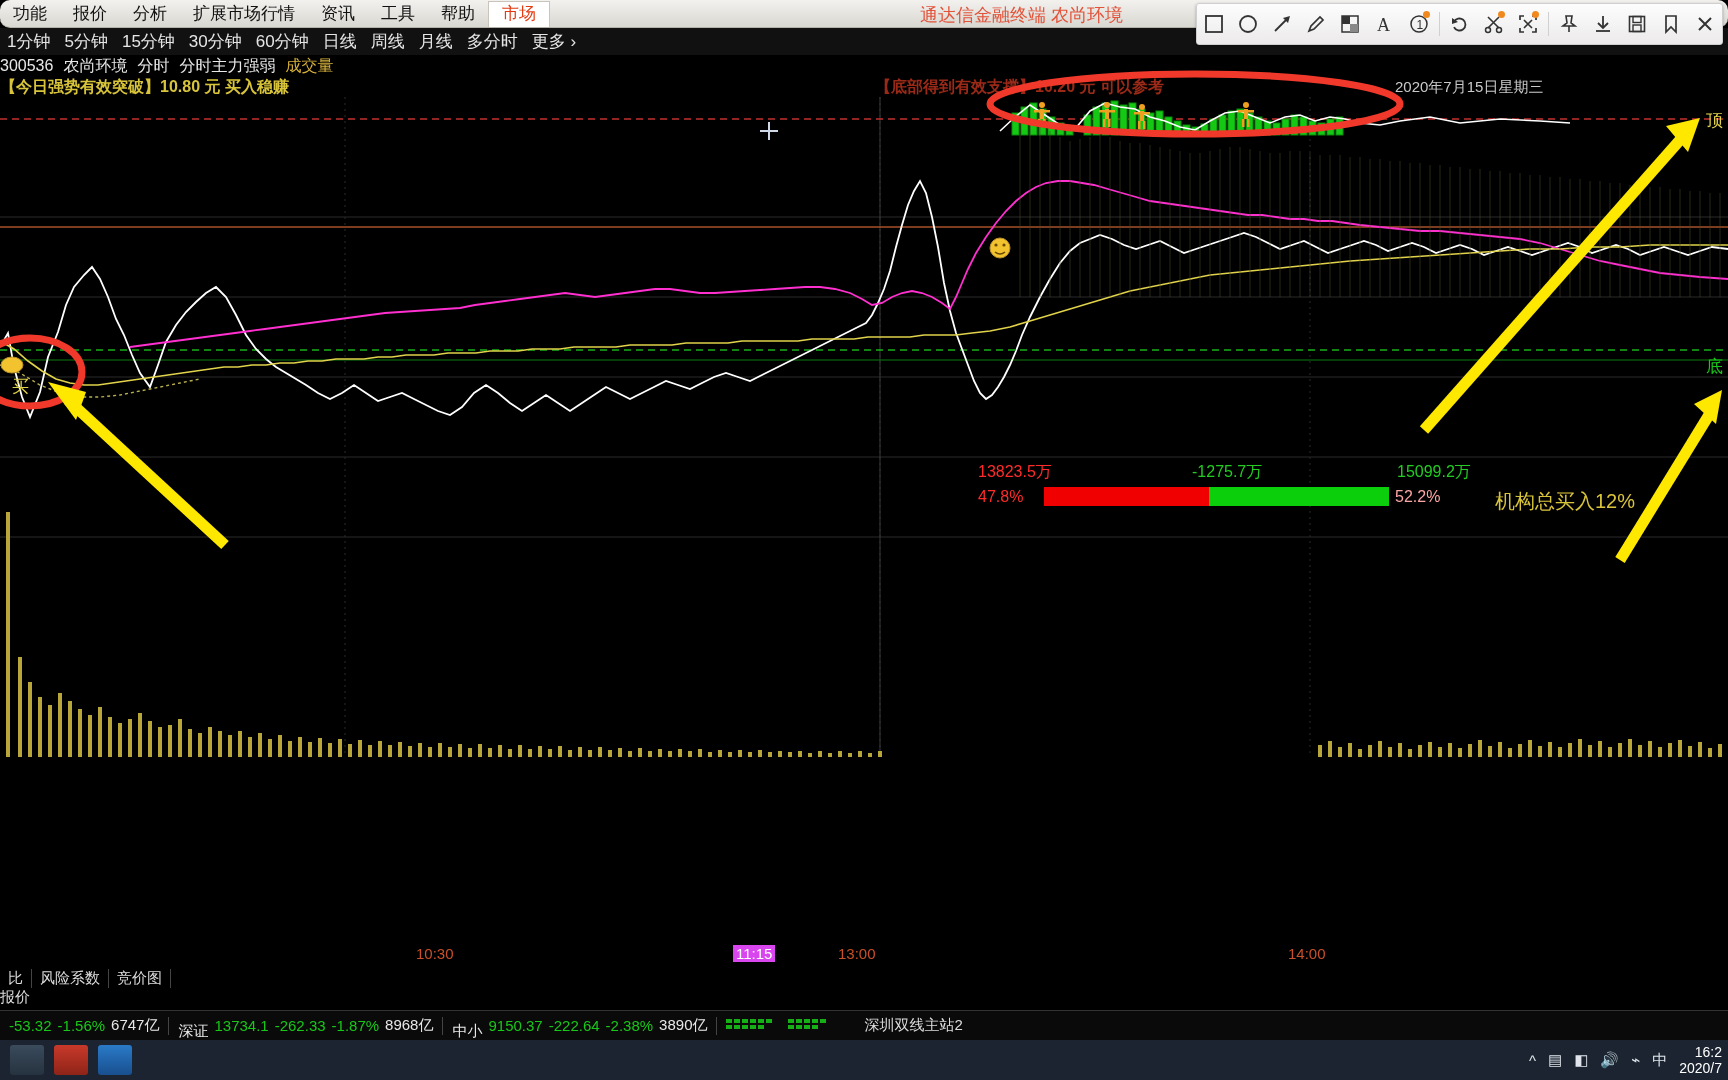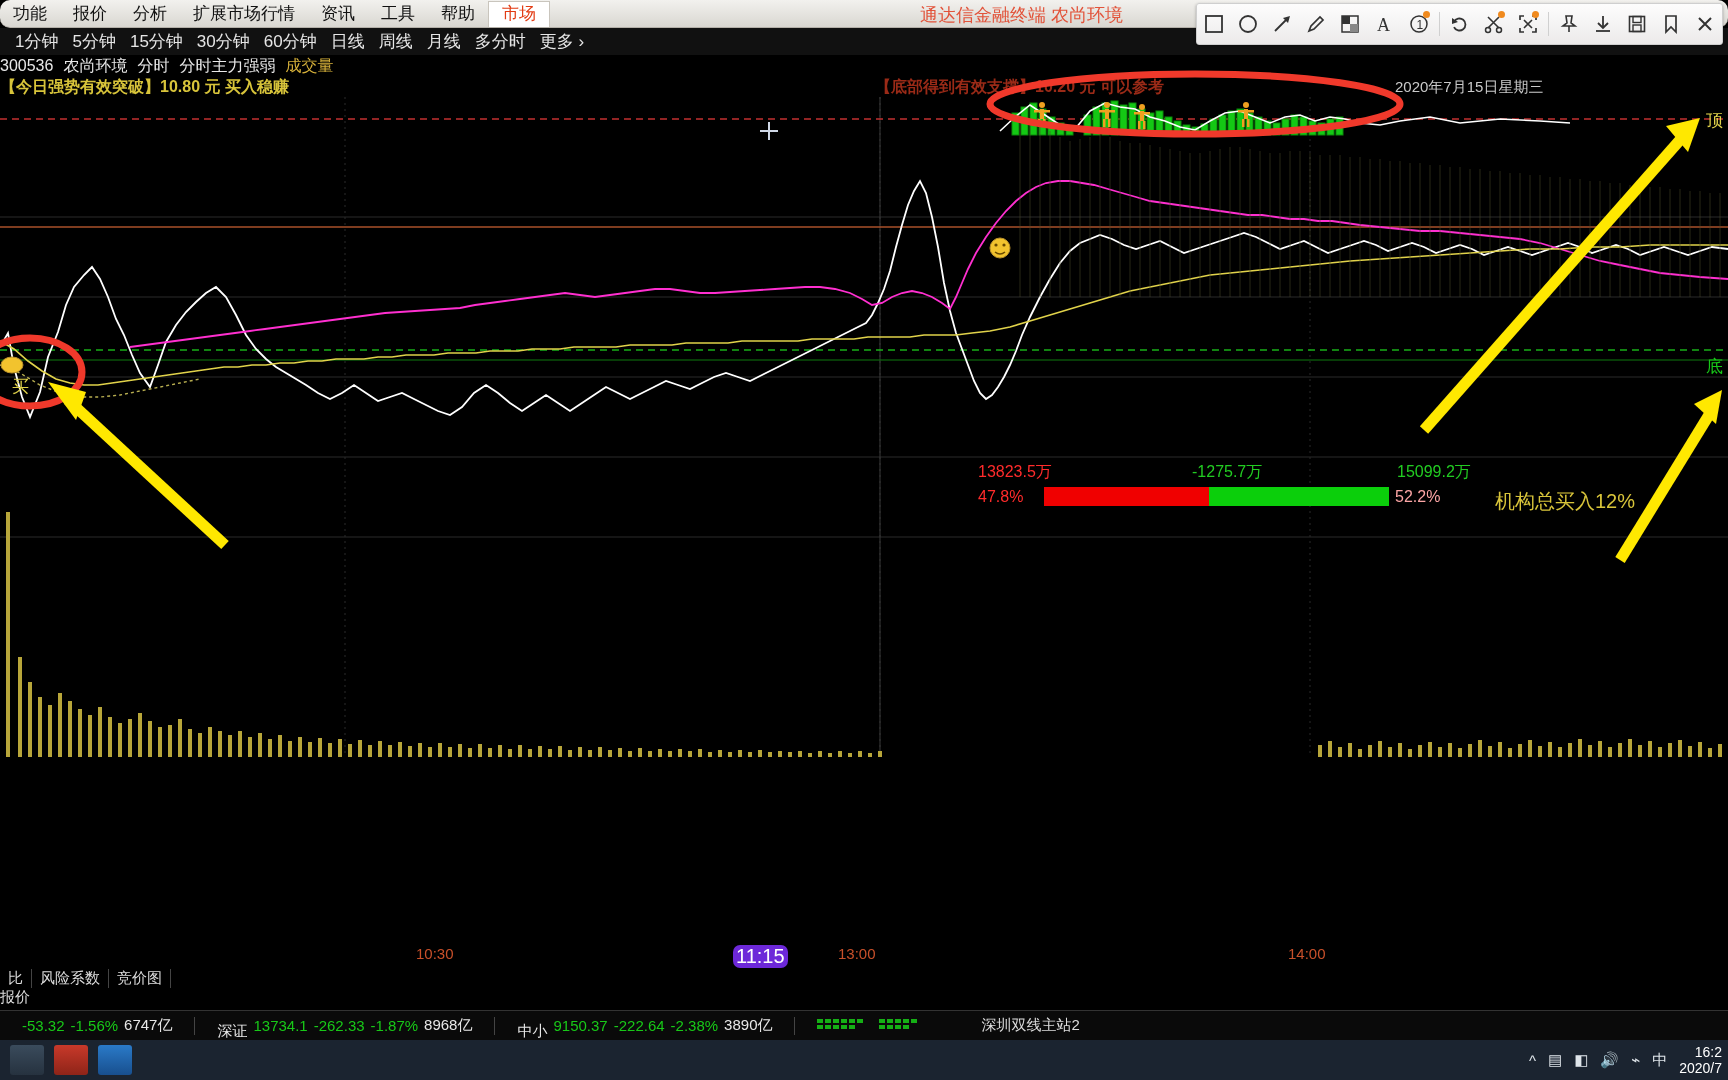--- a/index.html
+++ b/index.html
@@ -13,21 +13,21 @@
     background:linear-gradient(#f2f1ee,#d9d7d1); border-bottom:1px solid #b4b0a8;
     display:flex; align-items:center; font-size:17px; color:#111;border-radius:10px; }
   .menubar .mi{ padding:0 13px; line-height:28px; white-space:nowrap; }
   .menubar .mi.active{ color:#e23b13; background:#fff; border:1px solid #c9c5bd;
     height:26px; line-height:24px; border-bottom:none; }
   .apptitle{ position:absolute; left:920px; top:3px; color:#e2533a; font-size:18px;
     white-space:nowrap; }
 
   
   .periodbar{ position:absolute; left:0; top:28px; width:1728px; height:27px;
-    background:#111; color:#e6e6e6; font-size:17px; display:flex; align-items:center;padding-left:8px; }
+    background:#111; color:#e6e6e6; font-size:17px; display:flex; align-items:center; }
   .periodbar .pi{ padding:0 7px; white-space:nowrap; }
 
   
   .infobar{ position:absolute; left:0; top:55px; width:1728px; height:22px;
     background:#000; font-size:16px; color:#e8e8e8; display:flex; align-items:center; }
   .infobar span{ margin-right:10px; white-space:nowrap; }
   .infobar .vol{ color:#d8b23a; }
 
   
   .bannerrow{ position:absolute; left:0; top:77px; width:1728px; height:20px; }
@@ -54,34 +54,34 @@
   .flowbar .red{ background:#f00000; }
   .flowbar .green{ background:#0bcf0b; }
   .pctleft{ position:absolute; left:978px; top:488px; color:#ff2b2b; font-size:16px; }
   .pctright{ position:absolute; left:1395px; top:488px; color:#fca5a5; font-size:16px; }
   .instbuy{ position:absolute; left:1495px; top:488px; color:#d8c43a; font-size:20px;
     white-space:nowrap; }
 
   
   .timeaxis{ position:absolute; left:0; top:945px; width:1728px; height:22px; }
   .timeaxis .t{ position:absolute; font-size:15px; color:#c8502a; }
-  .timeaxis .tsel{ position:absolute; font-size:20px; color:#fff; background:#6d28d9;
-    padding:0 3px;border-radius:7px; }
+  .timeaxis .tsel{ position:absolute; font-size:15px; color:#fff; background:#d946ef;
+    padding:0 3px; }
 
   
   .btabs{ position:absolute; left:0; top:968px; width:1728px; height:20px;
     font-size:15px; color:#ddd; display:flex; align-items:center; }
   .btabs .bt{ padding:0 8px; border-right:1px solid #444; white-space:nowrap; }
   .bprice{ position:absolute; left:0; top:988px; font-size:15px; color:#ddd; }
 
   
   .statusbar{ position:absolute; left:0; top:1010px; width:1728px; height:30px;
     background:#0a0a0a; border-top:1px solid #333; display:flex; align-items:center;
     font-size:15px; color:#ddd; }
-  .statusbar .seg{ padding:0 22px; white-space:nowrap; display:flex; gap:6px; align-items:center; }
+  .statusbar .seg{ padding:0 9px; white-space:nowrap; display:flex; gap:6px; align-items:center; }
   .statusbar .nm{ color:#e8e8e8;margin-top:11px; }
   .statusbar .dn{ color:#18c818; }
   .statusbar .am{ color:#e8e8e8; }
   .statusbar .div{ width:1px; height:18px; background:#444; }
 
   
   .taskbar{ position:absolute; left:0; top:1040px; width:1728px; height:40px;
     background:#1b2430; display:flex; align-items:center; }
   .tb-ico{ width:34px; height:30px; margin-left:10px; border-radius:3px; }
   .tray{ position:absolute; right:6px; top:0; height:40px; display:flex; align-items:center;

